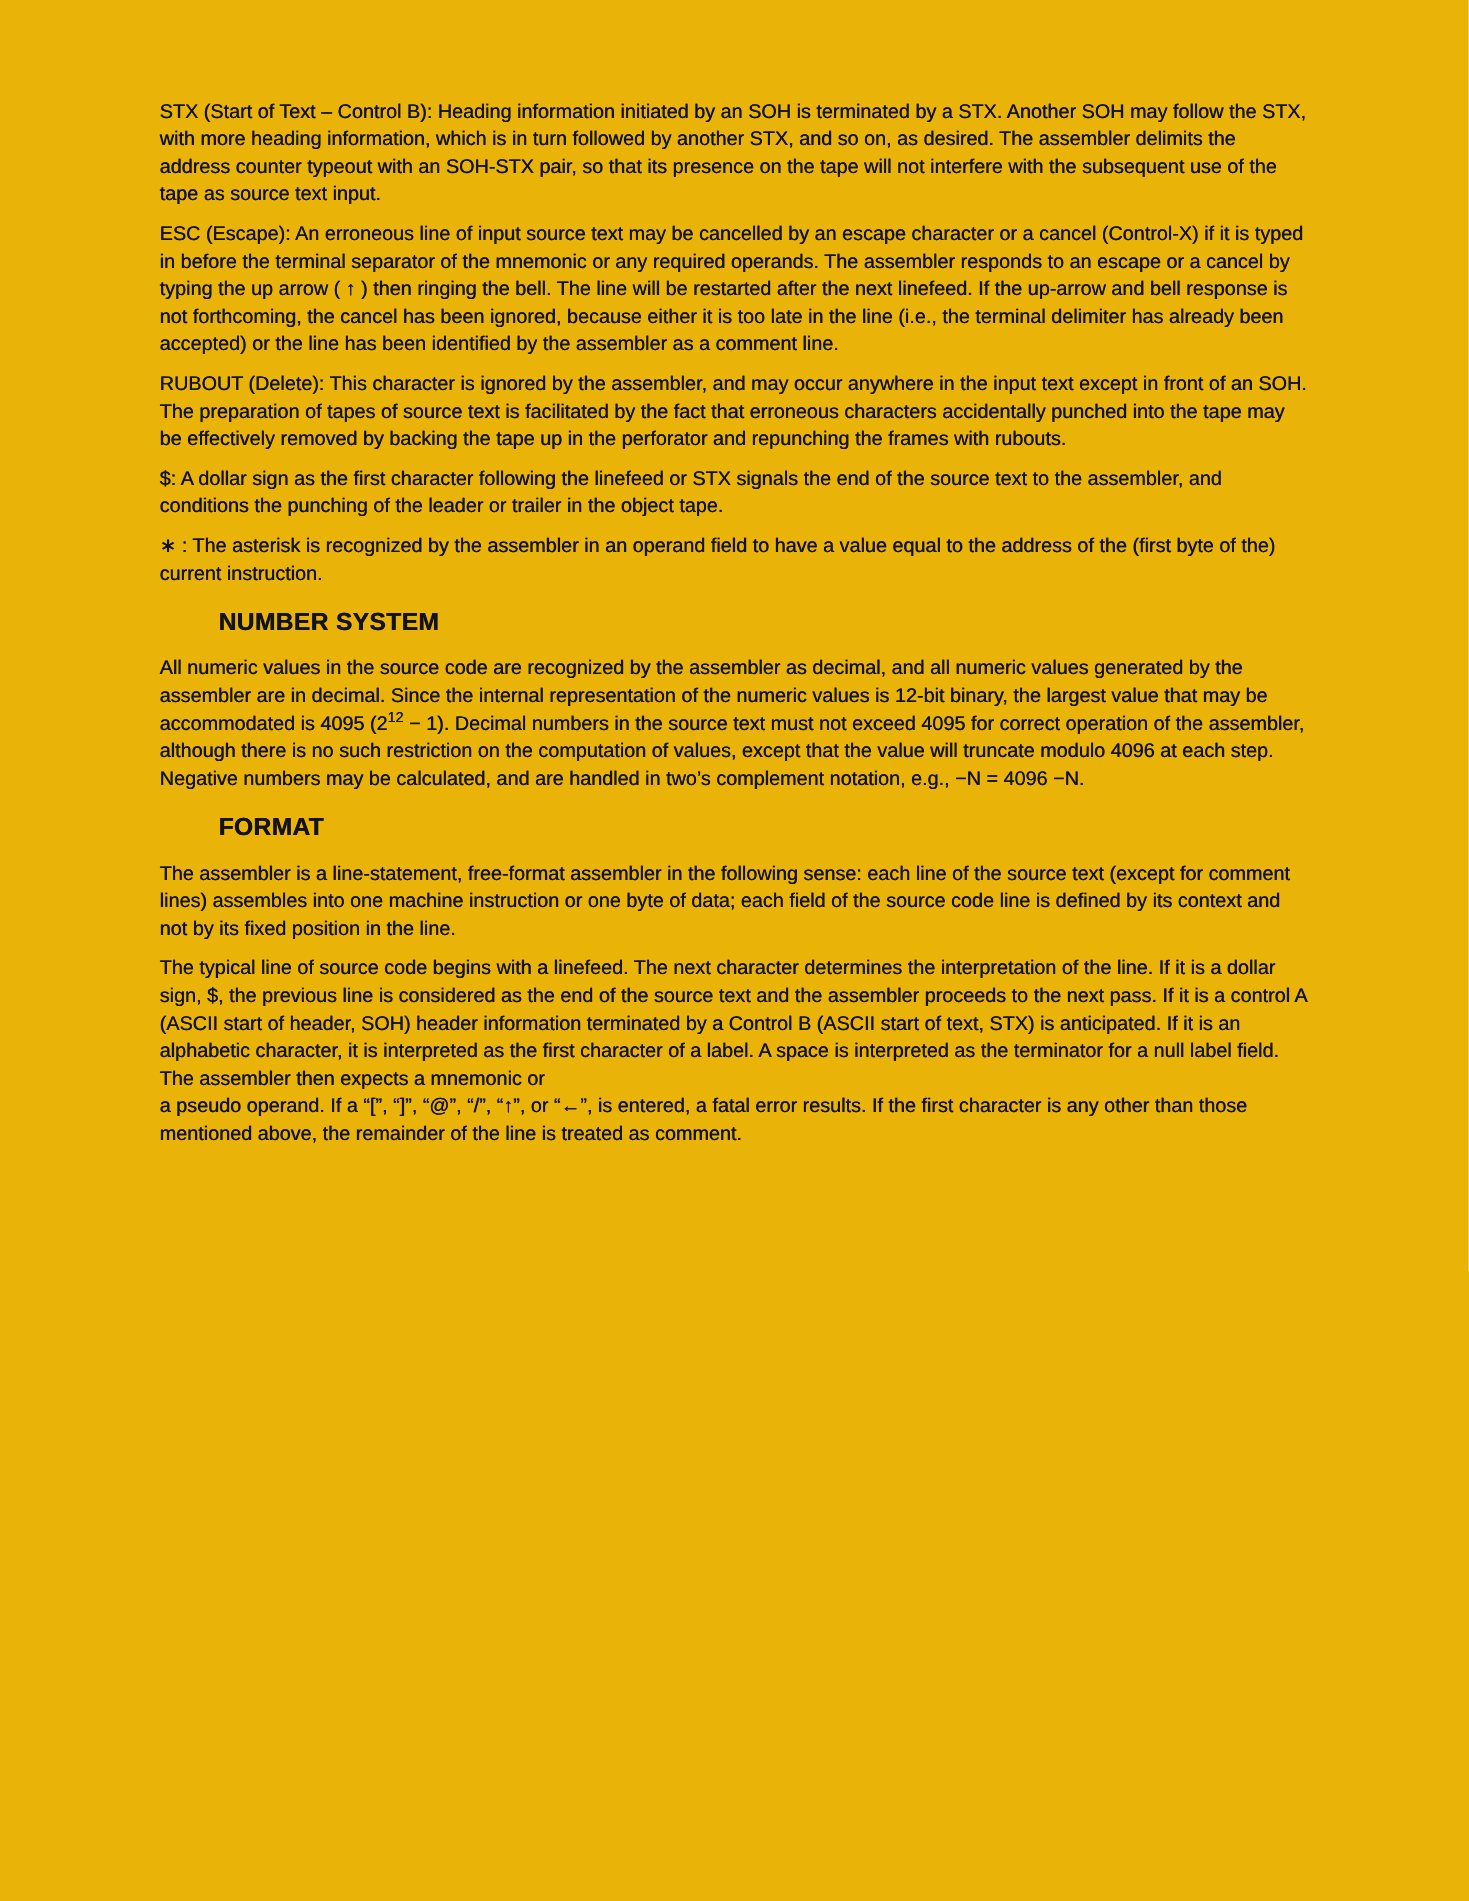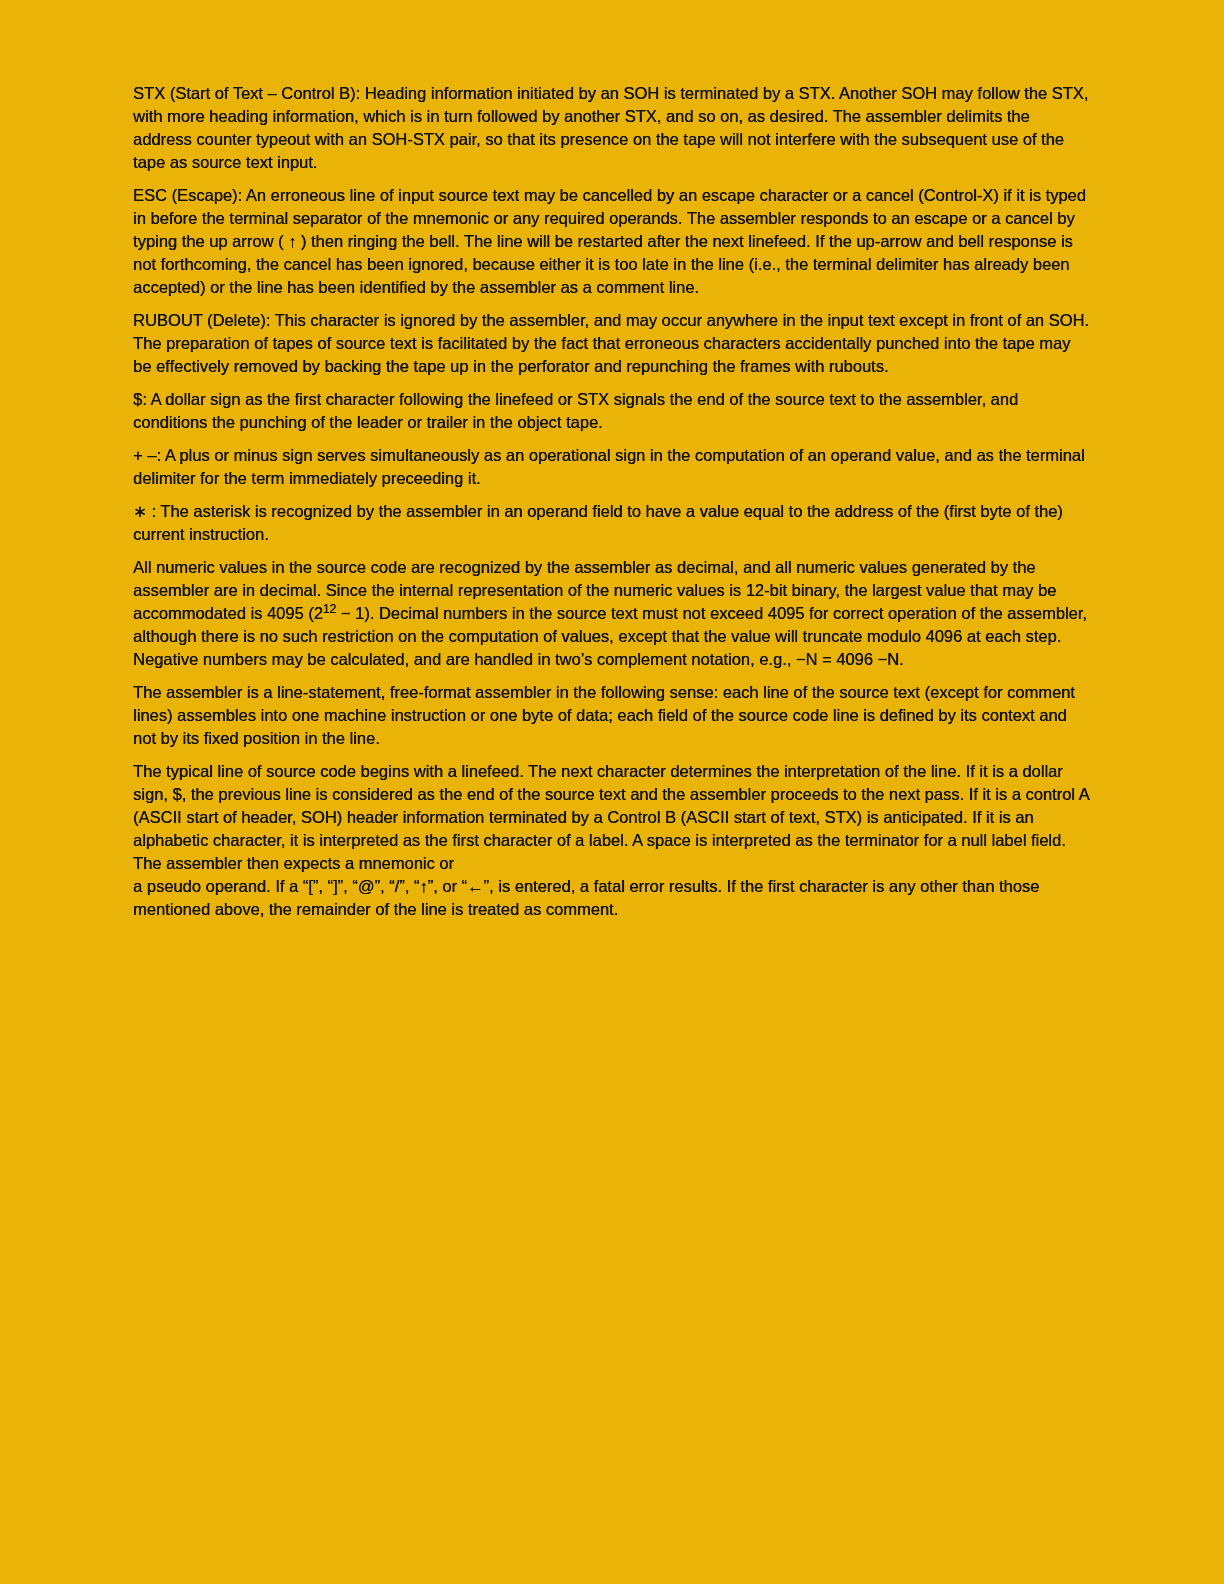--- a/index.html
+++ b/index.html
@@ -60,27 +60,28 @@
   <div class="content">
 
     <p>STX (Start of Text – Control B):  Heading information initiated by an SOH is terminated by a STX.  Another SOH may follow the STX, with more heading information, which is in turn followed by another STX, and so on, as desired.  The assembler delimits the address counter typeout with an SOH-STX pair, so that its presence on the tape will not interfere with the subsequent use of the tape as source text input.</p>
 
     <p>ESC (Escape):  An erroneous line of input source text may be cancelled by an escape character or a cancel (Control-X) if it is typed in before the terminal separator of the mnemonic or any required operands.  The assembler responds to an escape or a cancel by typing the up arrow ( ↑ ) then ringing the bell.  The line will be restarted after the next linefeed.  If the up-arrow and bell response is not forthcoming, the cancel has been ignored, because either it is too late in the line (i.e., the terminal delimiter has already been accepted) or the line has been identified by the assembler as a comment line.</p>
 
     <p>RUBOUT (Delete):  This character is ignored by the assembler, and may occur anywhere in the input text except in front of an SOH.  The preparation of tapes of source text is facilitated by the fact that erroneous characters accidentally punched into the tape may be effectively removed by backing the tape up in the perforator and repunching the frames with rubouts.</p>
 
     <p>$:  A dollar sign as the first character following the linefeed or STX signals the end of the source text to the assembler, and conditions the punching of the leader or trailer in the object tape.</p>
 
-    <p>+ –:  A plus or minus sign serves simultaneously as an operational sign in the computation of an operand value, and as the terminal delimiter for the term immediately preceeding it.</p>
 
     <p>∗ :  The asterisk is recognized by the assembler in an operand field to have a value equal to the address of the (first byte of the) current instruction.</p>
 
+    <h2>NUMBER SYSTEM</h2>
 
     <p><span>All numeric values in the source code are recognized by the assembler as decimal, and all numeric values generated by the assembler are in decimal.  Since the internal representation of the numeric values is 12-bit binary, the largest value that may be accommodated is 4095 (2</span><sup class="exp">12</sup><span> − 1).  Decimal numbers in the source text must not exceed 4095 for correct operation of the assembler, although there is no such restriction on the computation of values, except that the value will truncate modulo 4096 at each step.  Negative numbers may be calculated, and are handled in two’s complement notation, e.g., −N = 4096 −N.</span></p>
 
+    <h2>FORMAT</h2>
 
     <p>The assembler is a line-statement, free-format assembler in the following sense:  each line of the source text (except for comment lines) assembles into one machine instruction or one byte of data; each field of the source code line is defined by its context and not by its fixed position in the line.</p>
 
     <p><span>The typical line of source code begins with a linefeed.  The next character determines the interpretation of the line.  If it is a dollar sign, $, the previous line is considered as the end of the source text and the assembler proceeds to the next pass.  If it is a control A (ASCII start of header, SOH) header information terminated by a Control B (ASCII start of text, STX) is anticipated.  If it is an alphabetic character, it is interpreted as the first character of a label.  A space is interpreted as the terminator for a null label field.  The assembler then expects a mnemonic or</span><br>
       <span>a pseudo operand.  If a “[”, “]”, “@”, “/”, “↑”, or “←”, is entered, a fatal error results.  If the first character is any other than those mentioned above, the remainder of the line is treated as comment.</span></p>
 
   </div>
 
 </div>
 

